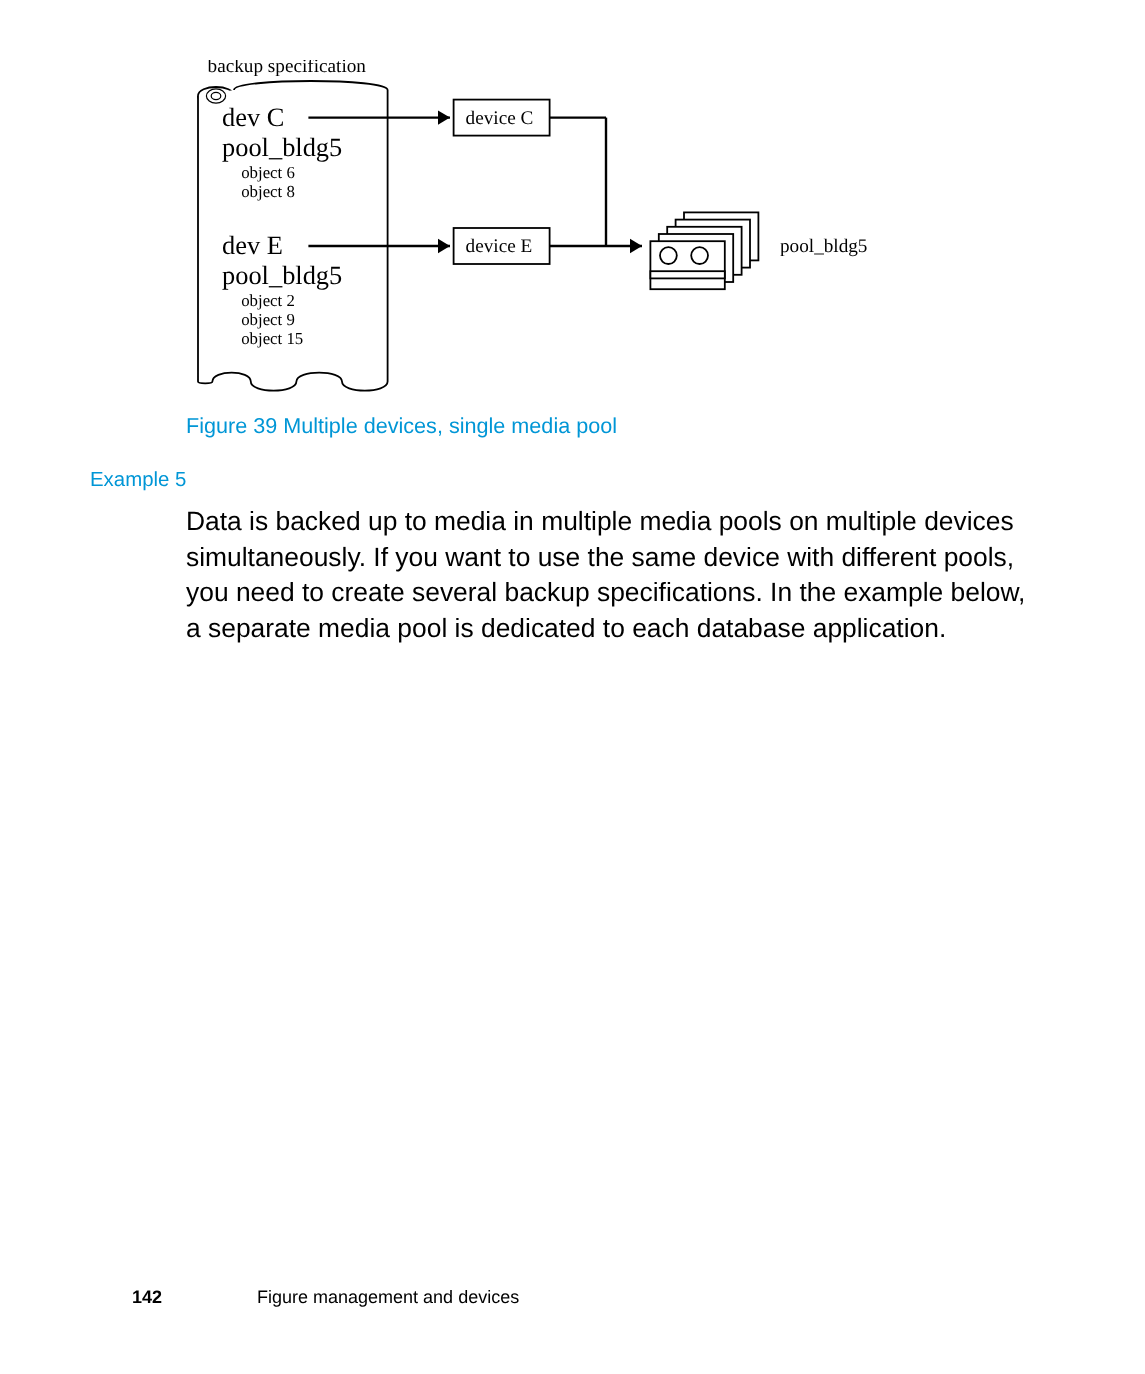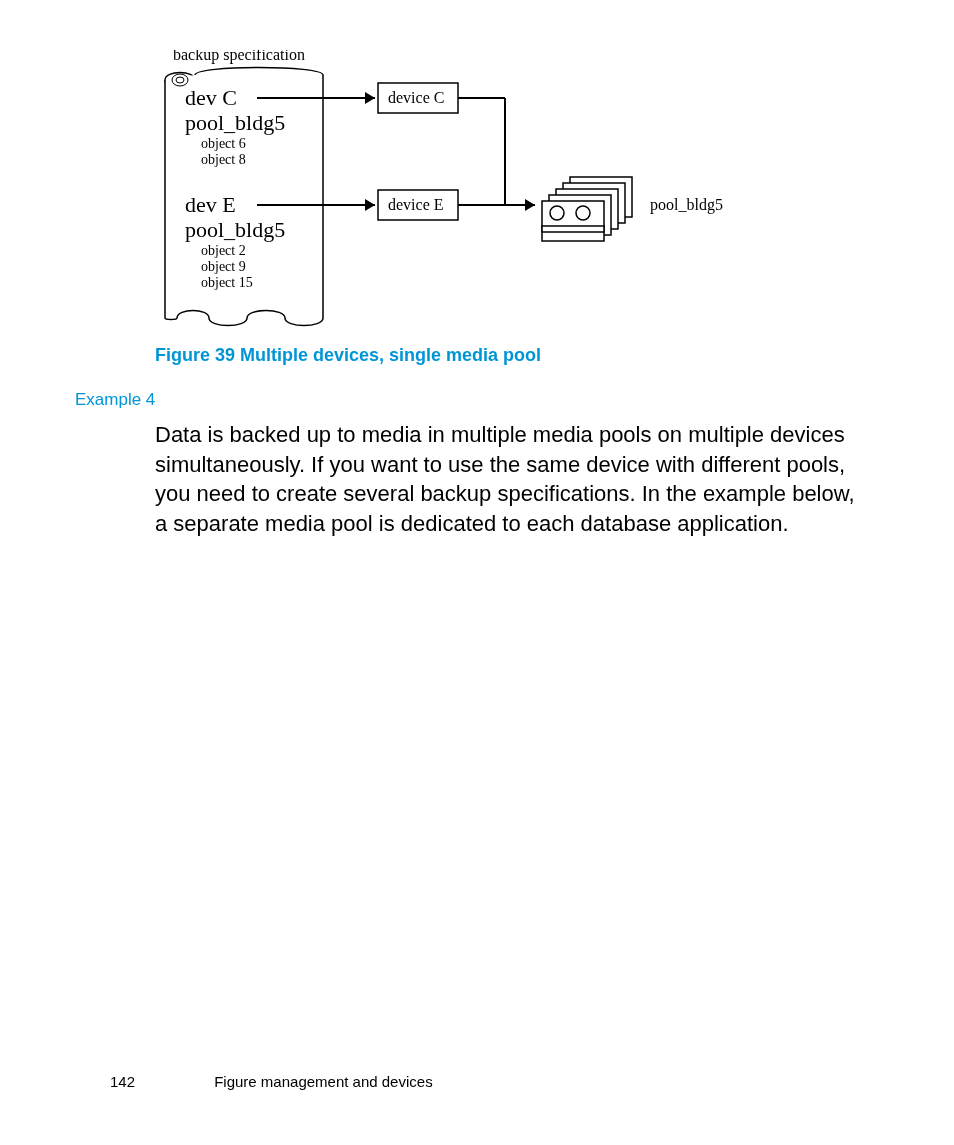--- a/index.html
+++ b/index.html
@@ -23,21 +23,21 @@
     left: 140px;
     top: 50px;
     width: 650px;
     height: 280px;
   }
   .caption {
     position: absolute;
     left: 140px;
     top: 345px;
     color: #0096d6;
-    font-weight: bold;
+    font-weight: normal;
     font-size: 18px;
   }
   .example {
     position: absolute;
     left: 60px;
     top: 390px;
     color: #0096d6;
     font-size: 17px;
   }
   .body-text {
@@ -50,20 +50,21 @@
   }
   .footer {
     position: absolute;
     bottom: 55px;
     left: 95px;
     font-size: 15px;
   }
   .footer .pn {
     display: inline-block;
     width: 100px;
+    font-weight: bold;
   }
   svg text {
     font-family: "Times New Roman", serif;
   }
 </style>
 </head>
 <body>
 
 <div class="page">
 
@@ -126,21 +127,21 @@
         <circle cx="402" cy="163" r="7" fill="#fff" stroke="#000" stroke-width="1.5"></circle>
         <circle cx="428" cy="163" r="7" fill="#fff" stroke="#000" stroke-width="1.5"></circle>
         <rect x="387" y="176" width="62" height="6" fill="#fff" stroke="#000" stroke-width="1.5"></rect>
       </g>
       <text x="495" y="160" font-size="16"><tspan>pool_bldg5</tspan></text>
     </svg>
   </div>
 
   <div class="caption">Figure 39 Multiple devices, single media pool</div>
 
-  <div class="example">Example 4</div>
+  <div class="example">Example 5</div>
 
   <div class="body-text">Data is backed up to media in multiple media pools on multiple devices simultaneously. If you want to use the same device with different pools, you need to create several backup specifications. In the example below, a separate media pool is dedicated to each database application.</div>
 
   <div class="footer">
     <span class="pn">142</span>
     <span>Figure management and devices</span>
   </div>
 
 </div>
 

